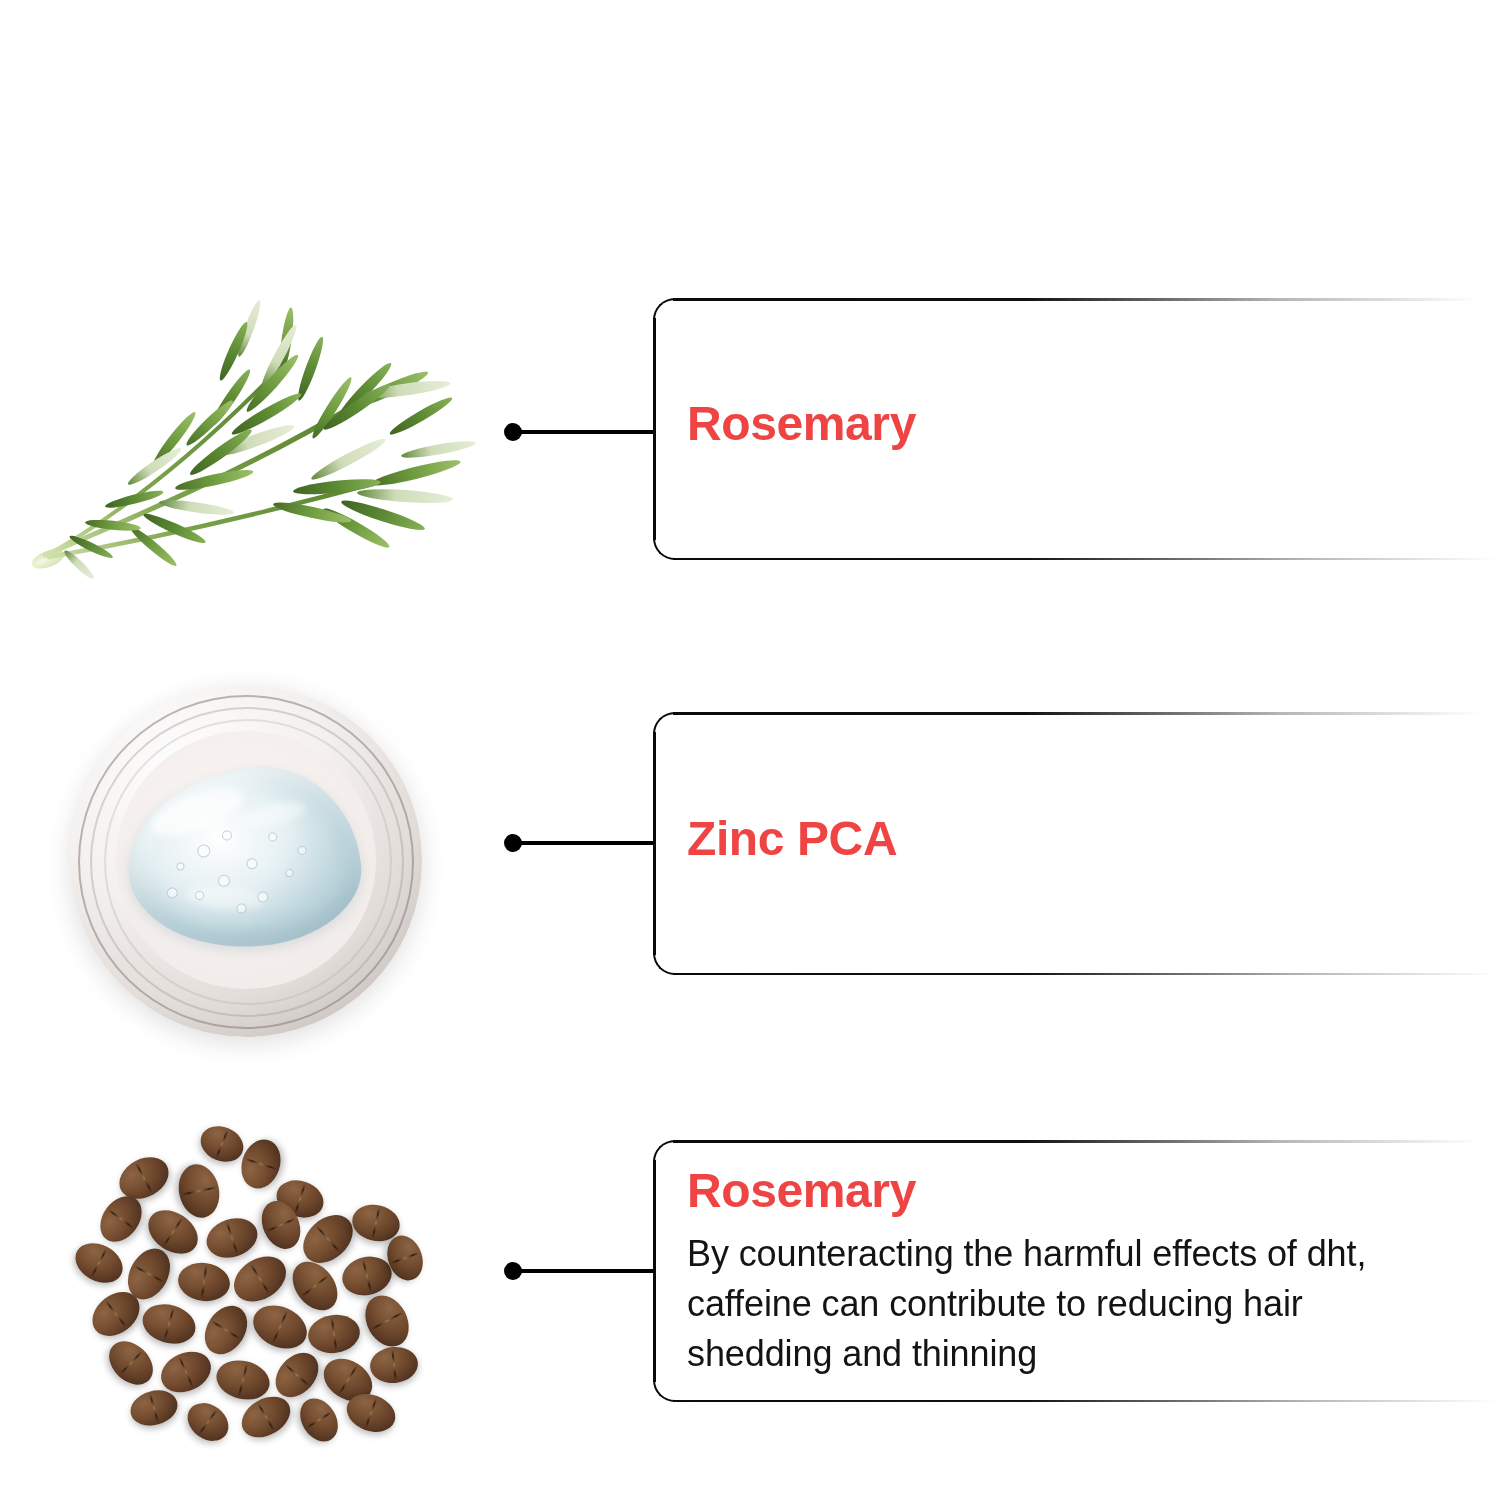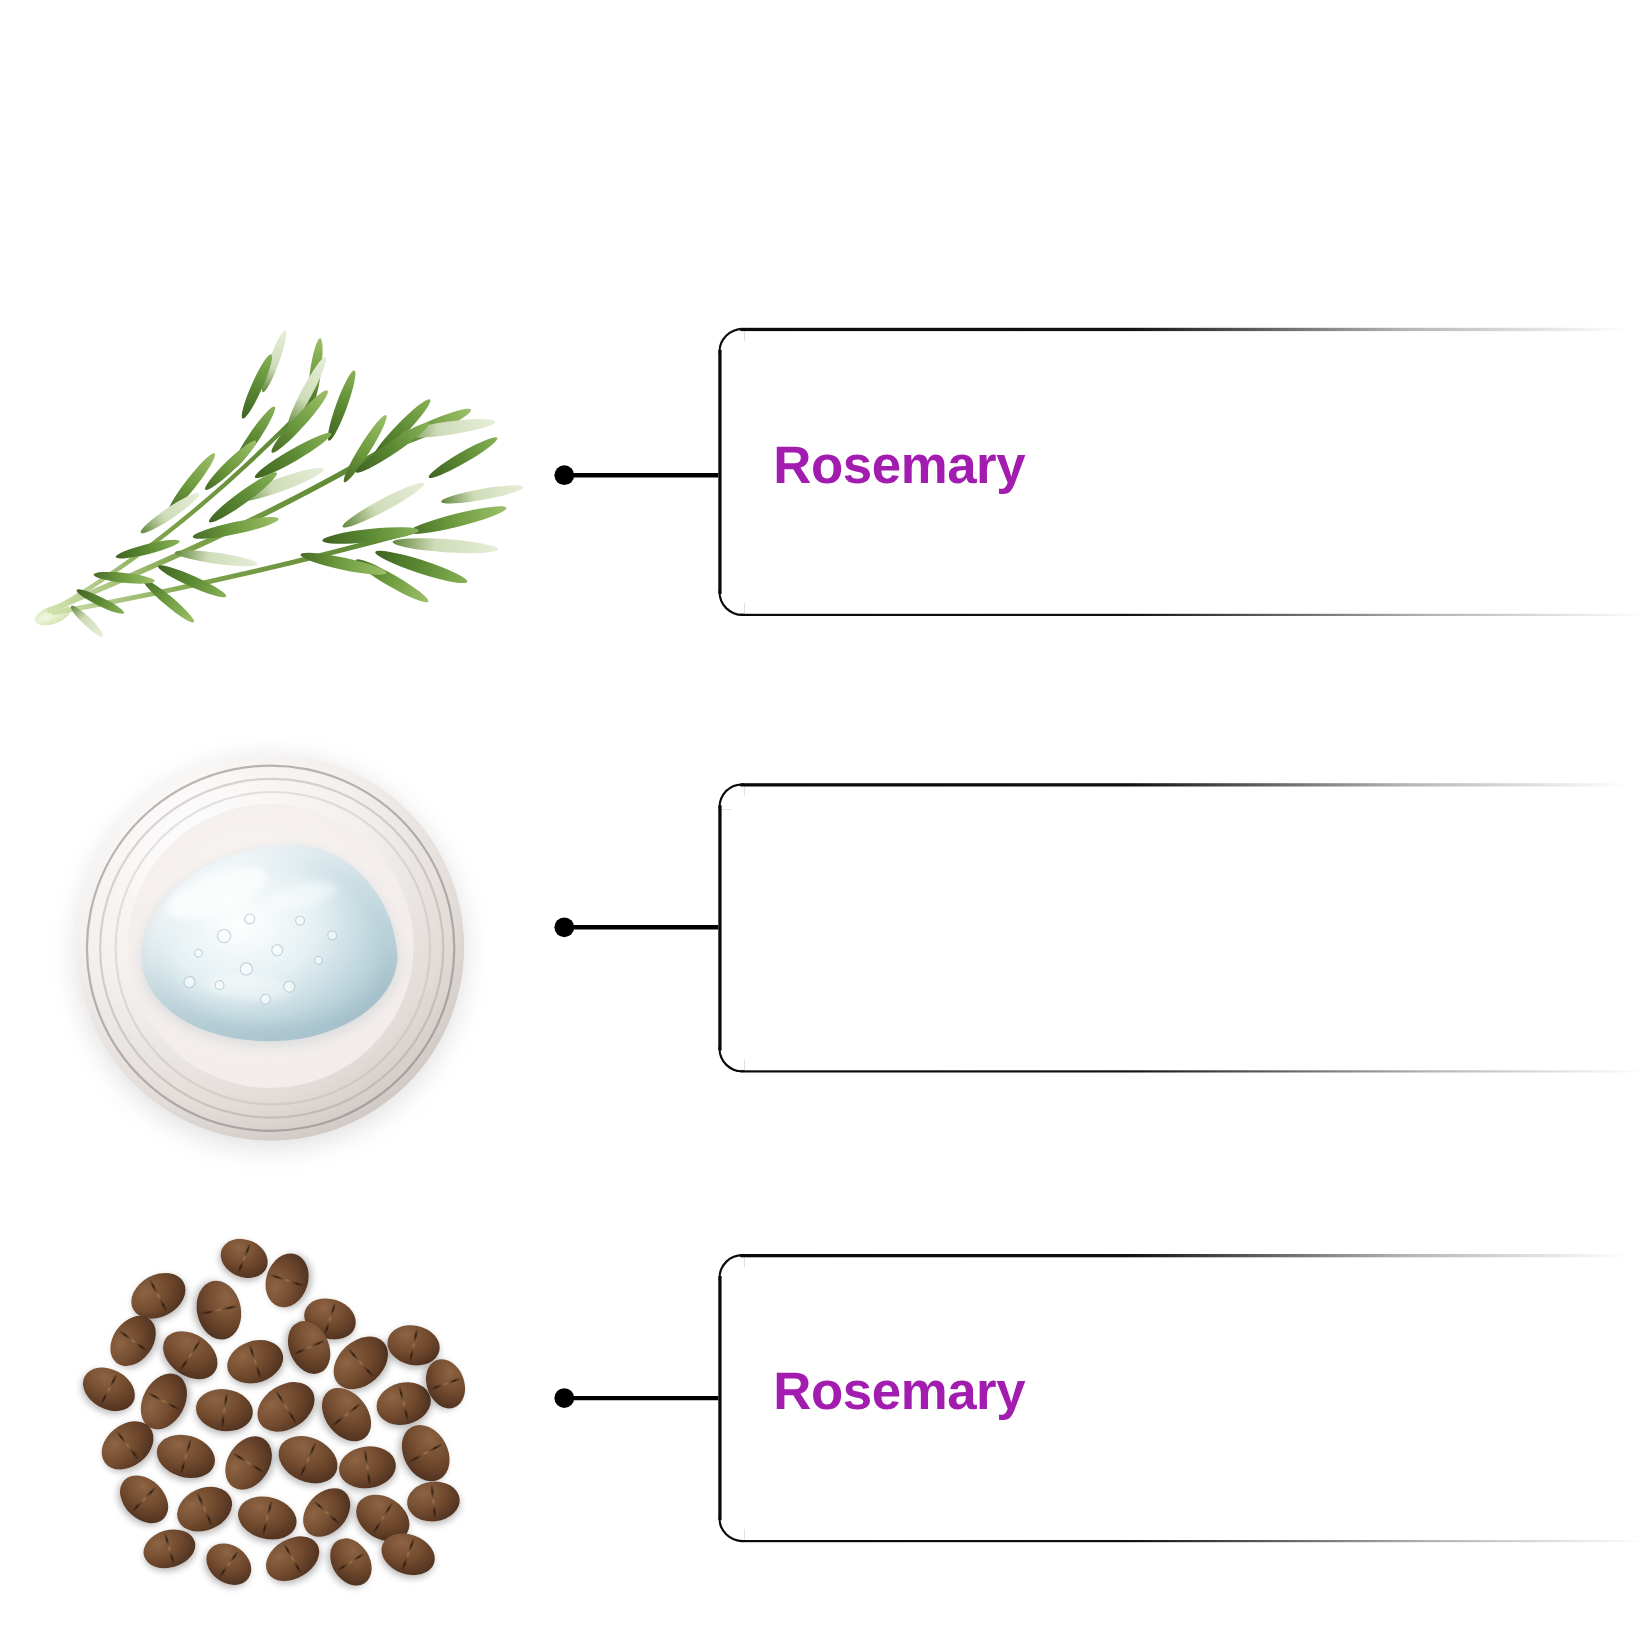--- a/index.html
+++ b/index.html
@@ -197,27 +197,27 @@
     position: absolute;
     left: 34px;
     right: 40px;
     top: 0;
     bottom: 0;
     display: flex;
     flex-direction: column;
     justify-content: center;
   }
   .callout-title {
-    color: #a21caf;
+    color: #ef4444;
     font-family: "Liberation Sans", sans-serif;
     font-weight: 700;
     font-size: 48px;
     line-height: 56px;
     letter-spacing: -0.4px;
-    margin: 0 0 10px 16px;
+    margin: 0 0 10px 0;
   }
   .callout-desc {
     color: #141414;
     font-family: "Liberation Sans", sans-serif;
     font-weight: 400;
     font-size: 36px;
     line-height: 50px;
     letter-spacing: -0.1px;
     margin: 0;
     max-width: 760px;
@@ -428,20 +428,21 @@
       <line x1="513" y1="208" x2="655" y2="208" stroke="#000000" stroke-width="4"></line>
     </svg>
 
     <div class="callout" style="left:653px; top:77px; width:860px; height:263px;">
       <span class="corner corner-tl"></span>
       <span class="corner corner-bl"></span>
       <span class="edge edge-left"></span>
       <span class="edge edge-top"></span>
       <span class="edge edge-bottom"></span>
       <div class="callout-body">
+        <h2 class="callout-title">Zinc PCA</h2>
       </div>
     </div>
   </div>
 
   <div class="row" id="row-caffeine">
 
     <div class="img-well">
       <div class="img-stage beans-stage">
         <span class="bean" style="left:140px; top:4px;   width:44px; height:34px; transform:rotate(22deg);"></span>
         <span class="bean" style="left:176px; top:22px;  width:50px; height:38px; transform:rotate(-72deg);"></span>
@@ -487,17 +488,18 @@
     </svg>
 
     <div class="callout" style="left:653px; top:45px; width:860px; height:262px;">
       <span class="corner corner-tl"></span>
       <span class="corner corner-bl"></span>
       <span class="edge edge-left"></span>
       <span class="edge edge-top"></span>
       <span class="edge edge-bottom"></span>
       <div class="callout-body">
         <h2 class="callout-title">Rosemary</h2>
+        <p class="callout-desc">By counteracting the harmful effects of dht, caffeine can contribute to reducing hair shedding and thinning</p>
       </div>
     </div>
   </div>
 
 </div>
 
 </body></html>

